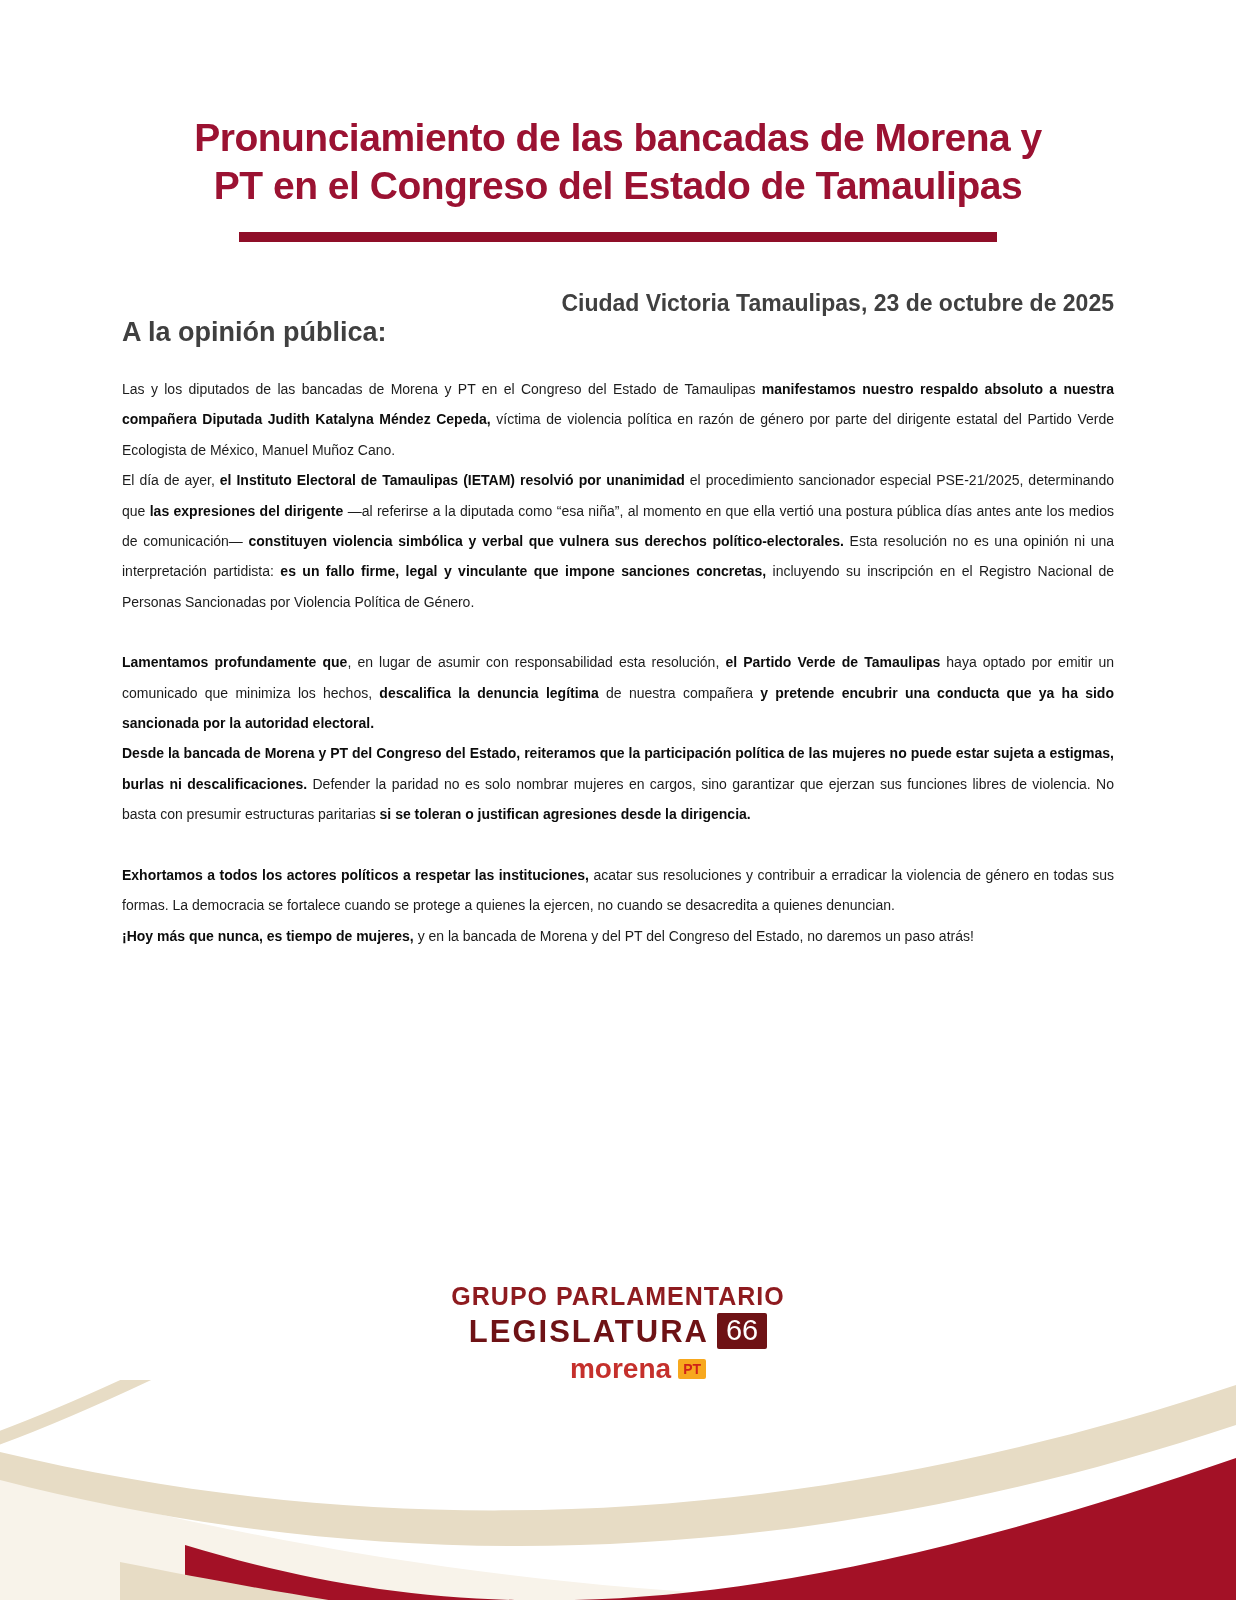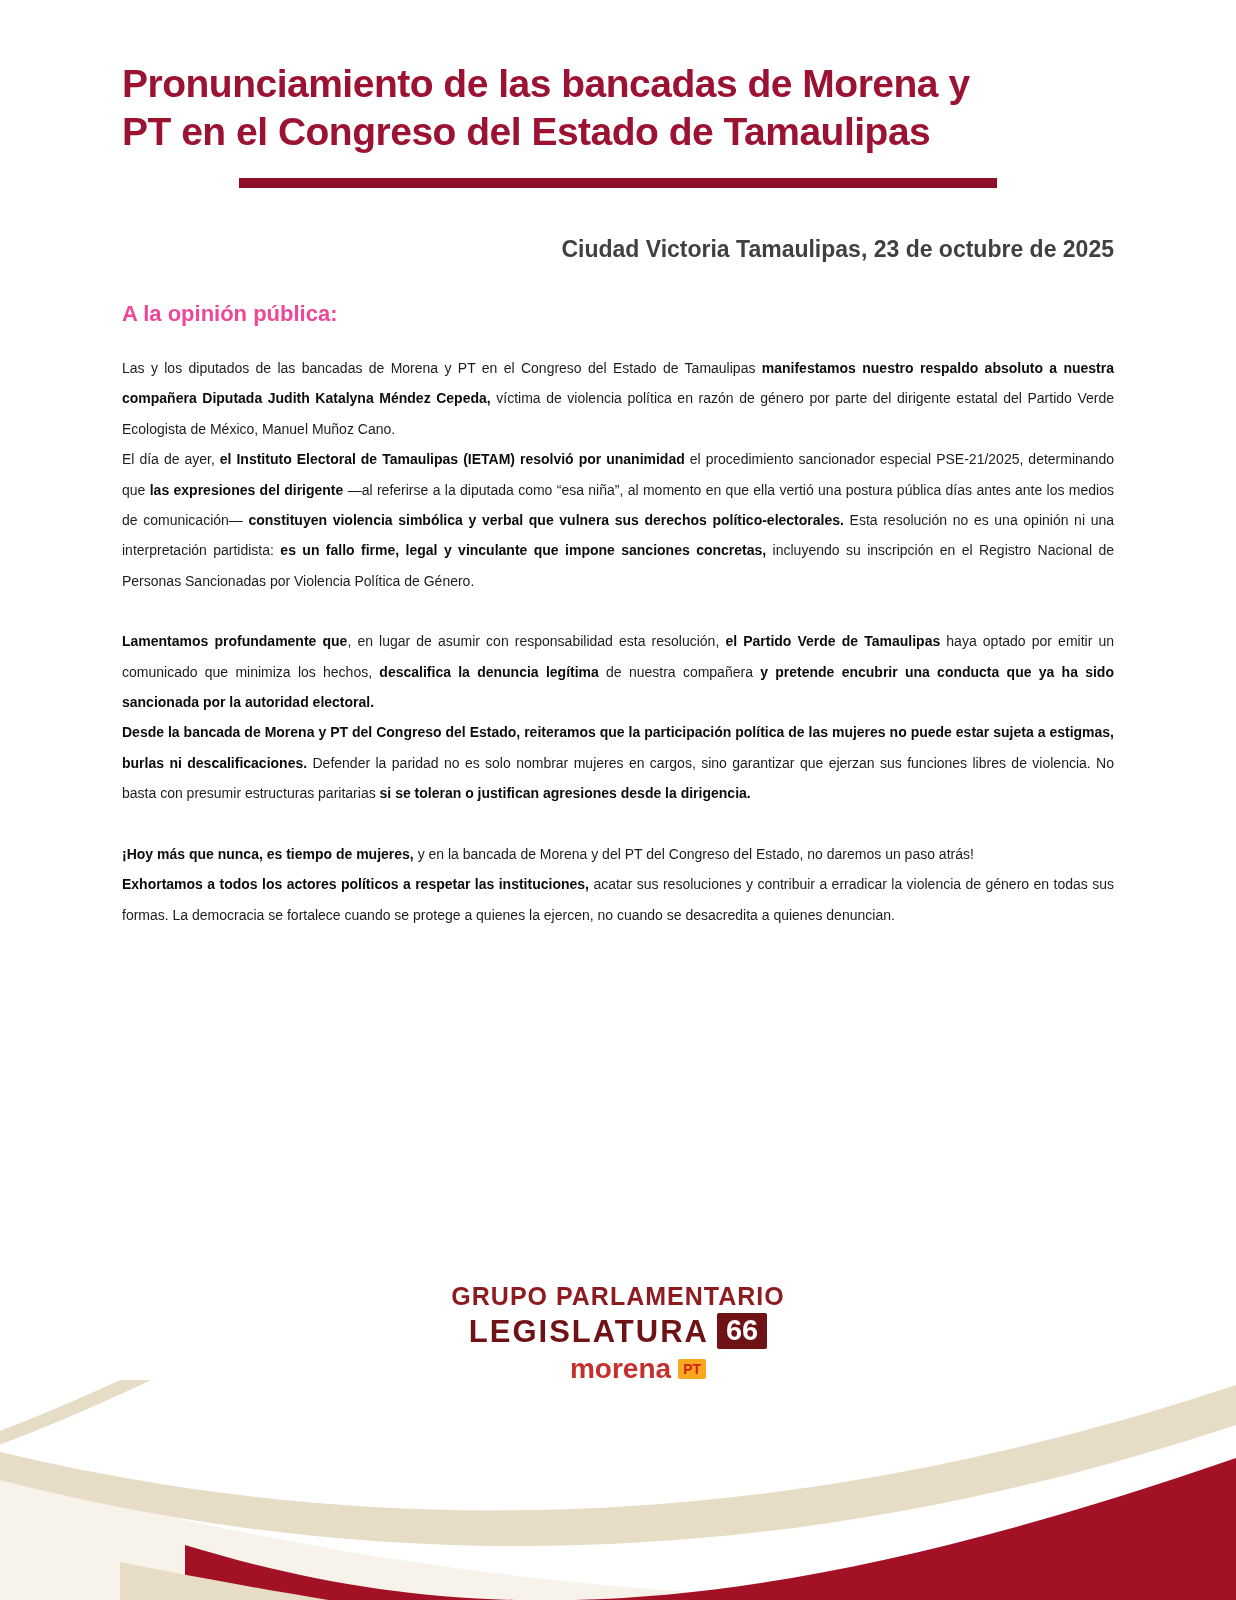--- a/index.html
+++ b/index.html
@@ -8,45 +8,44 @@
     width:1236px;height:1600px;
     background:#ffffff;
     overflow:hidden;
     font-family:"Liberation Sans", sans-serif;
     color:#1c1c1c;
   }
   .content{
     position:absolute;left:122px;top:0;width:992px;
   }
   .doc-title{
-    margin-top:60px;
-    text-align:left;
+    margin-top:114px;
+    text-align:center;
     font-size:39px;
     line-height:48px;
     font-weight:800;
     color:var(--title_color,#9b1232);
     letter-spacing:-0.5px;
   }
   .divider{
     width:758px;height:10px;
     margin:22px auto 0 auto;
     background:var(--divider_color,#8f0e28);
   }
   .dateline{
     margin-top:48px;
     text-align:right;
     font-size:23px;
     font-weight:700;
     color:#404040;
   }
   .salutation{
-    margin-top:38px;
-    font-size:22px;
+    font-size:27px;
     font-weight:700;
-    color:#ec4899;
+    color:#404040;
   }
   .body-text{margin-top:26px;}
   .para{
     margin:0;
     font-size:14px;
     line-height:30.4px;
     text-align:justify;
     color:#1c1c1c;
   }
   .para b{color:#0c0c0c;}
@@ -74,21 +73,21 @@
     display:flex;align-items:center;justify-content:center;gap:8px;
   }
   .logo-legislatura{
     font-size:31px;font-weight:800;letter-spacing:2px;
     color:var(--legislatura_color,#6e1215);
   }
   .badge-66{
     display:inline-block;
     background:var(--legislatura_color,#6e1215);
     color:#ffffff;
-    font-size:29px;font-weight:700;
+    font-size:29px;font-weight:400;
     padding:3px 9px 4px 9px;
     border-radius:2px;
   }
   .logo-morena-row{
     margin-top:6px;
     display:flex;align-items:center;justify-content:center;gap:7px;padding-left:40px;
   }
   .logo-morena{
     font-size:28px;font-weight:800;
     color:var(--morena_red,#c5302c);
@@ -124,22 +123,22 @@
 
     <div class="dateline">Ciudad Victoria Tamaulipas, 23 de octubre de 2025</div>
 
     <div class="salutation">A la opinión pública:</div>
 
     <div class="body-text">
         <p class="para"><span>Las y los diputados de las bancadas de Morena y PT en el Congreso del Estado de Tamaulipas </span><b>manifestamos nuestro respaldo absoluto a nuestra compañera Diputada Judith Katalyna Méndez Cepeda,</b><span> víctima de violencia política en razón de género por parte del dirigente estatal del Partido Verde Ecologista de México, Manuel Muñoz Cano.</span></p>
         <p class="para gap"><span>El día de ayer, </span><b>el Instituto Electoral de Tamaulipas (IETAM) resolvió por unanimidad</b><span> el procedimiento sancionador especial PSE-21/2025, determinando que </span><b>las expresiones del dirigente</b><span> —al referirse a la diputada como “esa niña”, al momento en que ella vertió una postura pública días antes ante los medios de comunicación— </span><b>constituyen violencia simbólica y verbal que vulnera sus derechos político-electorales.</b><span> Esta resolución no es una opinión ni una interpretación partidista: </span><b>es un fallo firme, legal y vinculante que impone sanciones concretas,</b><span> incluyendo su inscripción en el Registro Nacional de Personas Sancionadas por Violencia Política de Género.</span></p>
         <p class="para"><b>Lamentamos profundamente que</b><span>, en lugar de asumir con responsabilidad esta resolución, </span><b>el Partido Verde de Tamaulipas</b><span> haya optado por emitir un comunicado que minimiza los hechos, </span><b>descalifica la denuncia legítima</b><span> de nuestra compañera </span><b>y pretende encubrir una conducta que ya ha sido sancionada por la autoridad electoral.</b></p>
         <p class="para gap"><b>Desde la bancada de Morena y PT del Congreso del Estado, reiteramos que la participación política de las mujeres no puede estar sujeta a estigmas, burlas ni descalificaciones.</b><span> Defender la paridad no es solo nombrar mujeres en cargos, sino garantizar que ejerzan sus funciones libres de violencia. No basta con presumir estructuras paritarias </span><b>si se toleran o justifican agresiones desde la dirigencia.</b></p>
+        <p class="para"><b>Exhortamos a todos los actores políticos a respetar las instituciones,</b><span> acatar sus resoluciones y contribuir a erradicar la violencia de género en todas sus formas. La democracia se fortalece cuando se protege a quienes la ejercen, no cuando se desacredita a quienes denuncian.</span></p>
         <p class="para"><b>¡Hoy más que nunca, es tiempo de mujeres,</b><span> y en la bancada de Morena y del PT del Congreso del Estado, no daremos un paso atrás!</span></p>
-        <p class="para"><b>Exhortamos a todos los actores políticos a respetar las instituciones,</b><span> acatar sus resoluciones y contribuir a erradicar la violencia de género en todas sus formas. La democracia se fortalece cuando se protege a quienes la ejercen, no cuando se desacredita a quienes denuncian.</span></p>
       </div>
 
   </div>
 
   <div class="logo-block">
     <div class="logo-grupo">GRUPO PARLAMENTARIO</div>
     <div class="logo-leg-row">
       <span class="logo-legislatura">LEGISLATURA</span>
       <span class="badge-66">66</span>
     </div>

